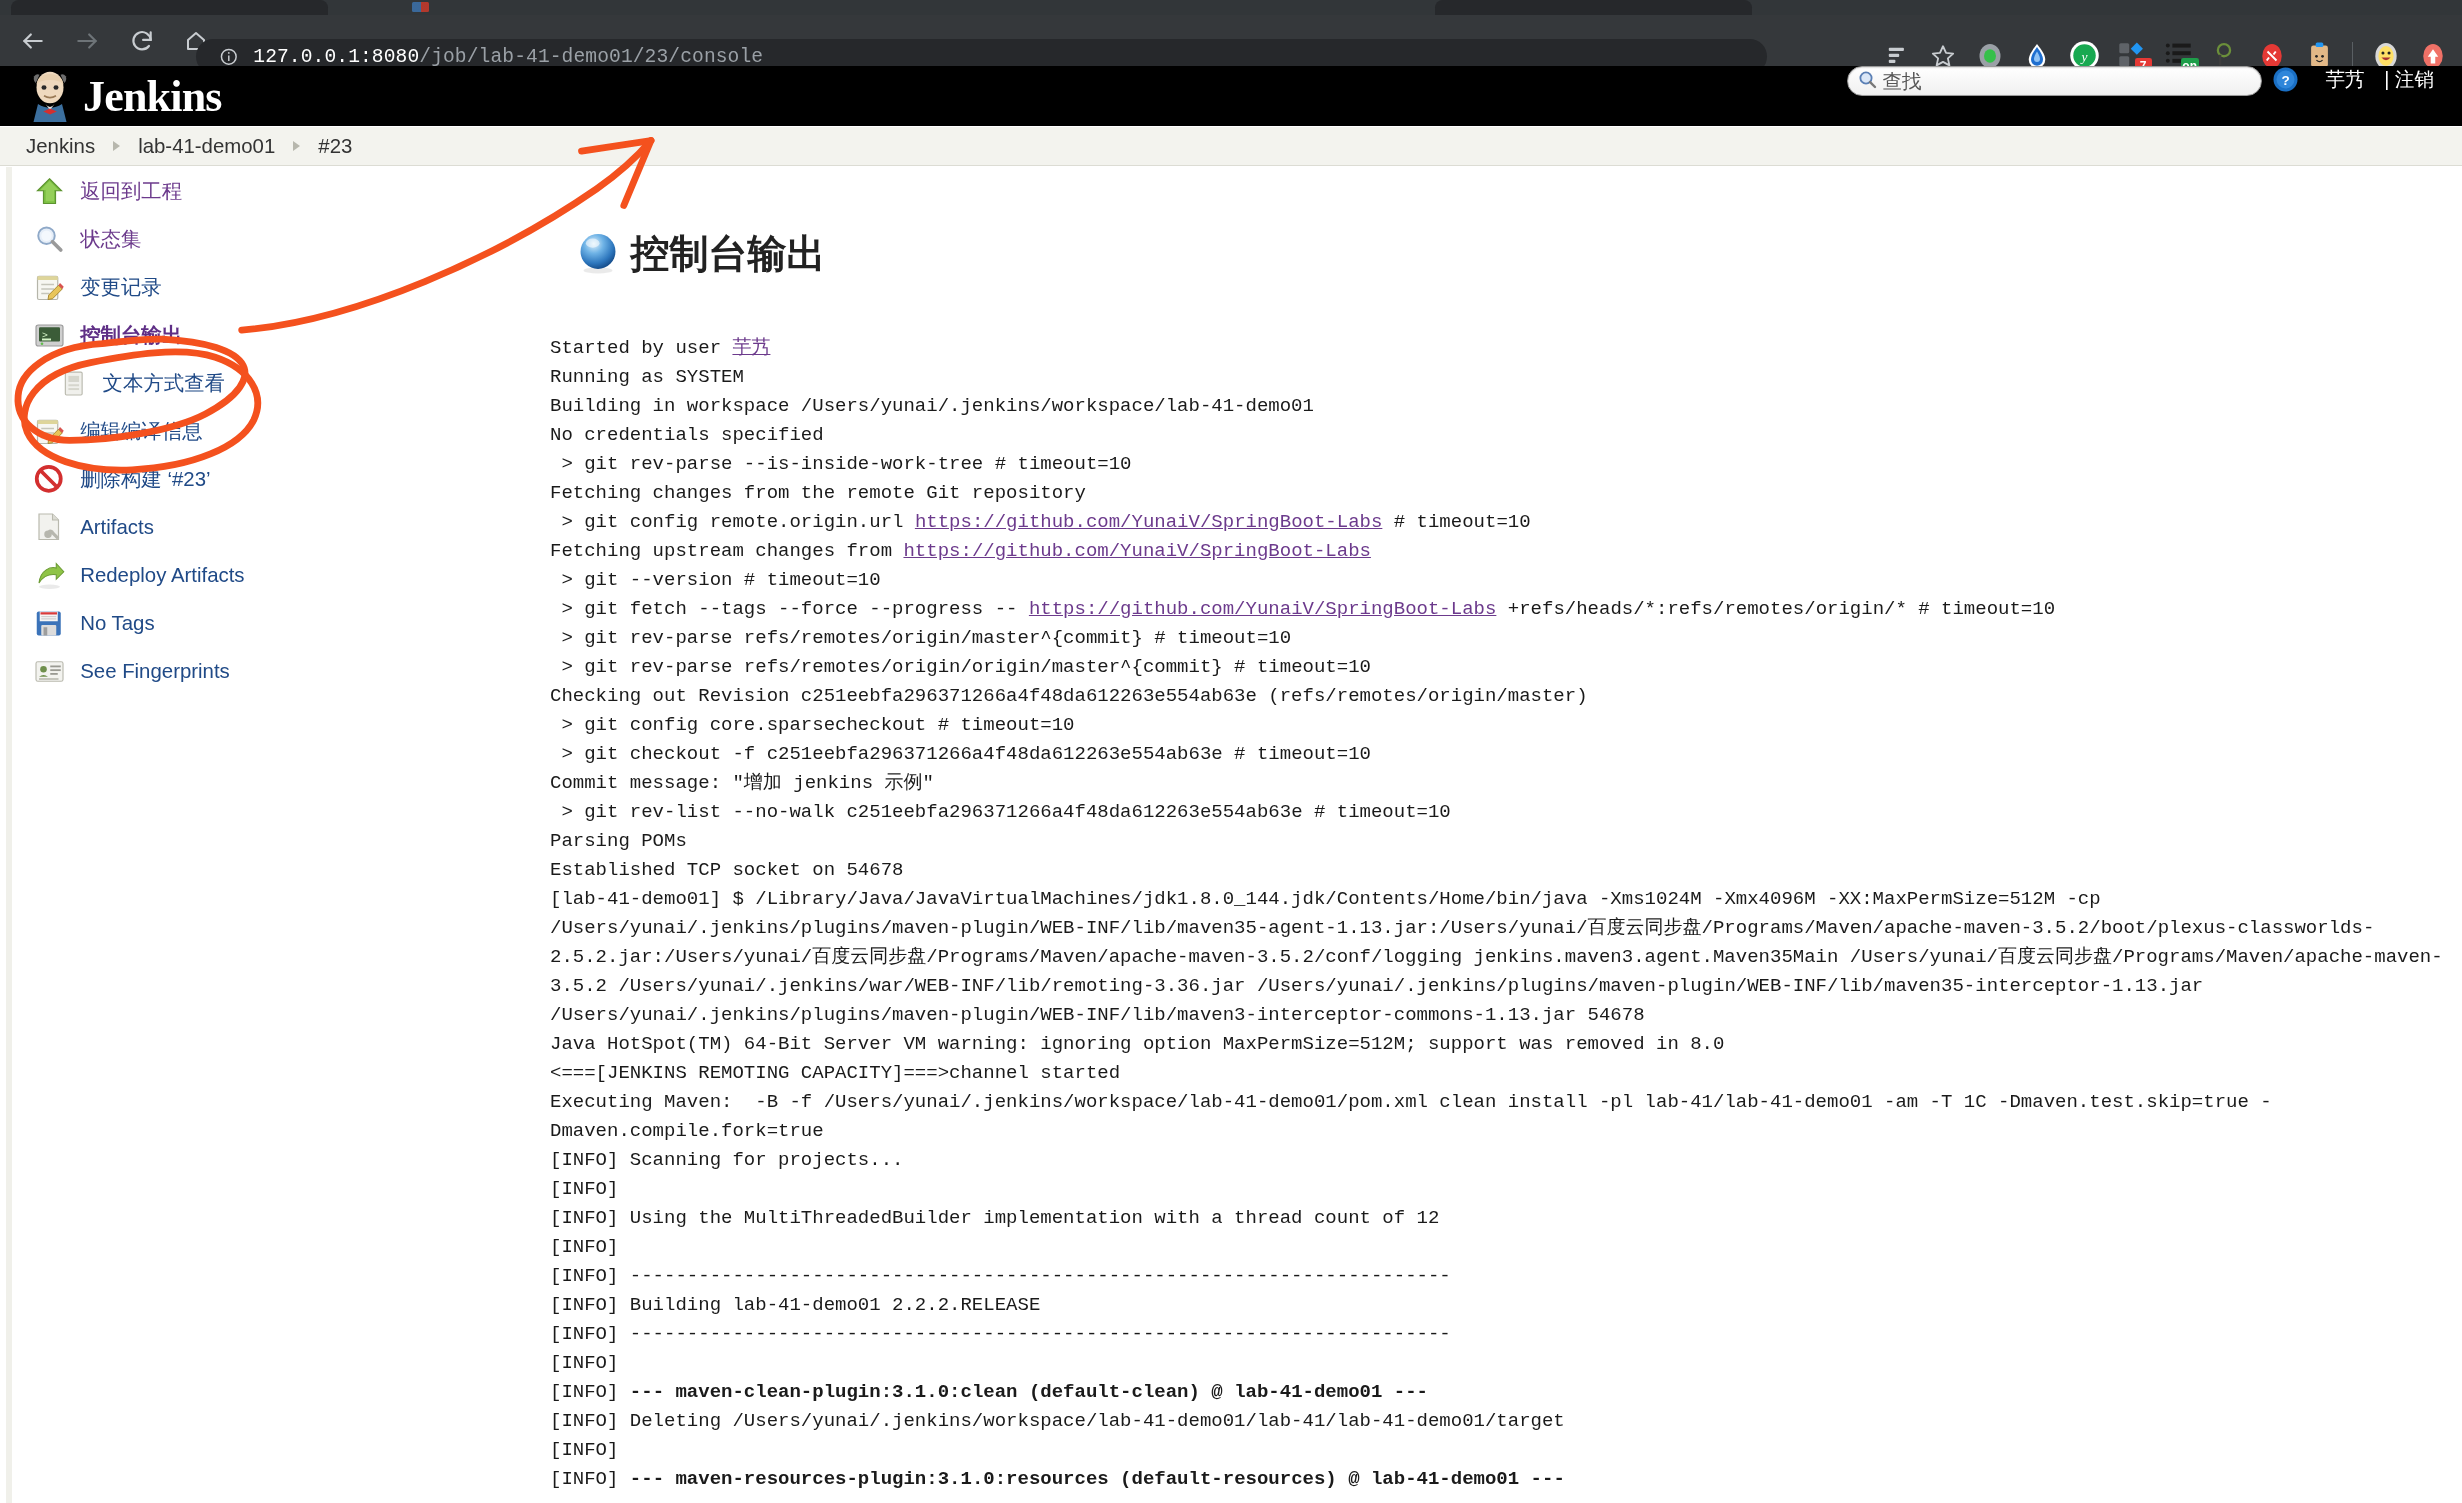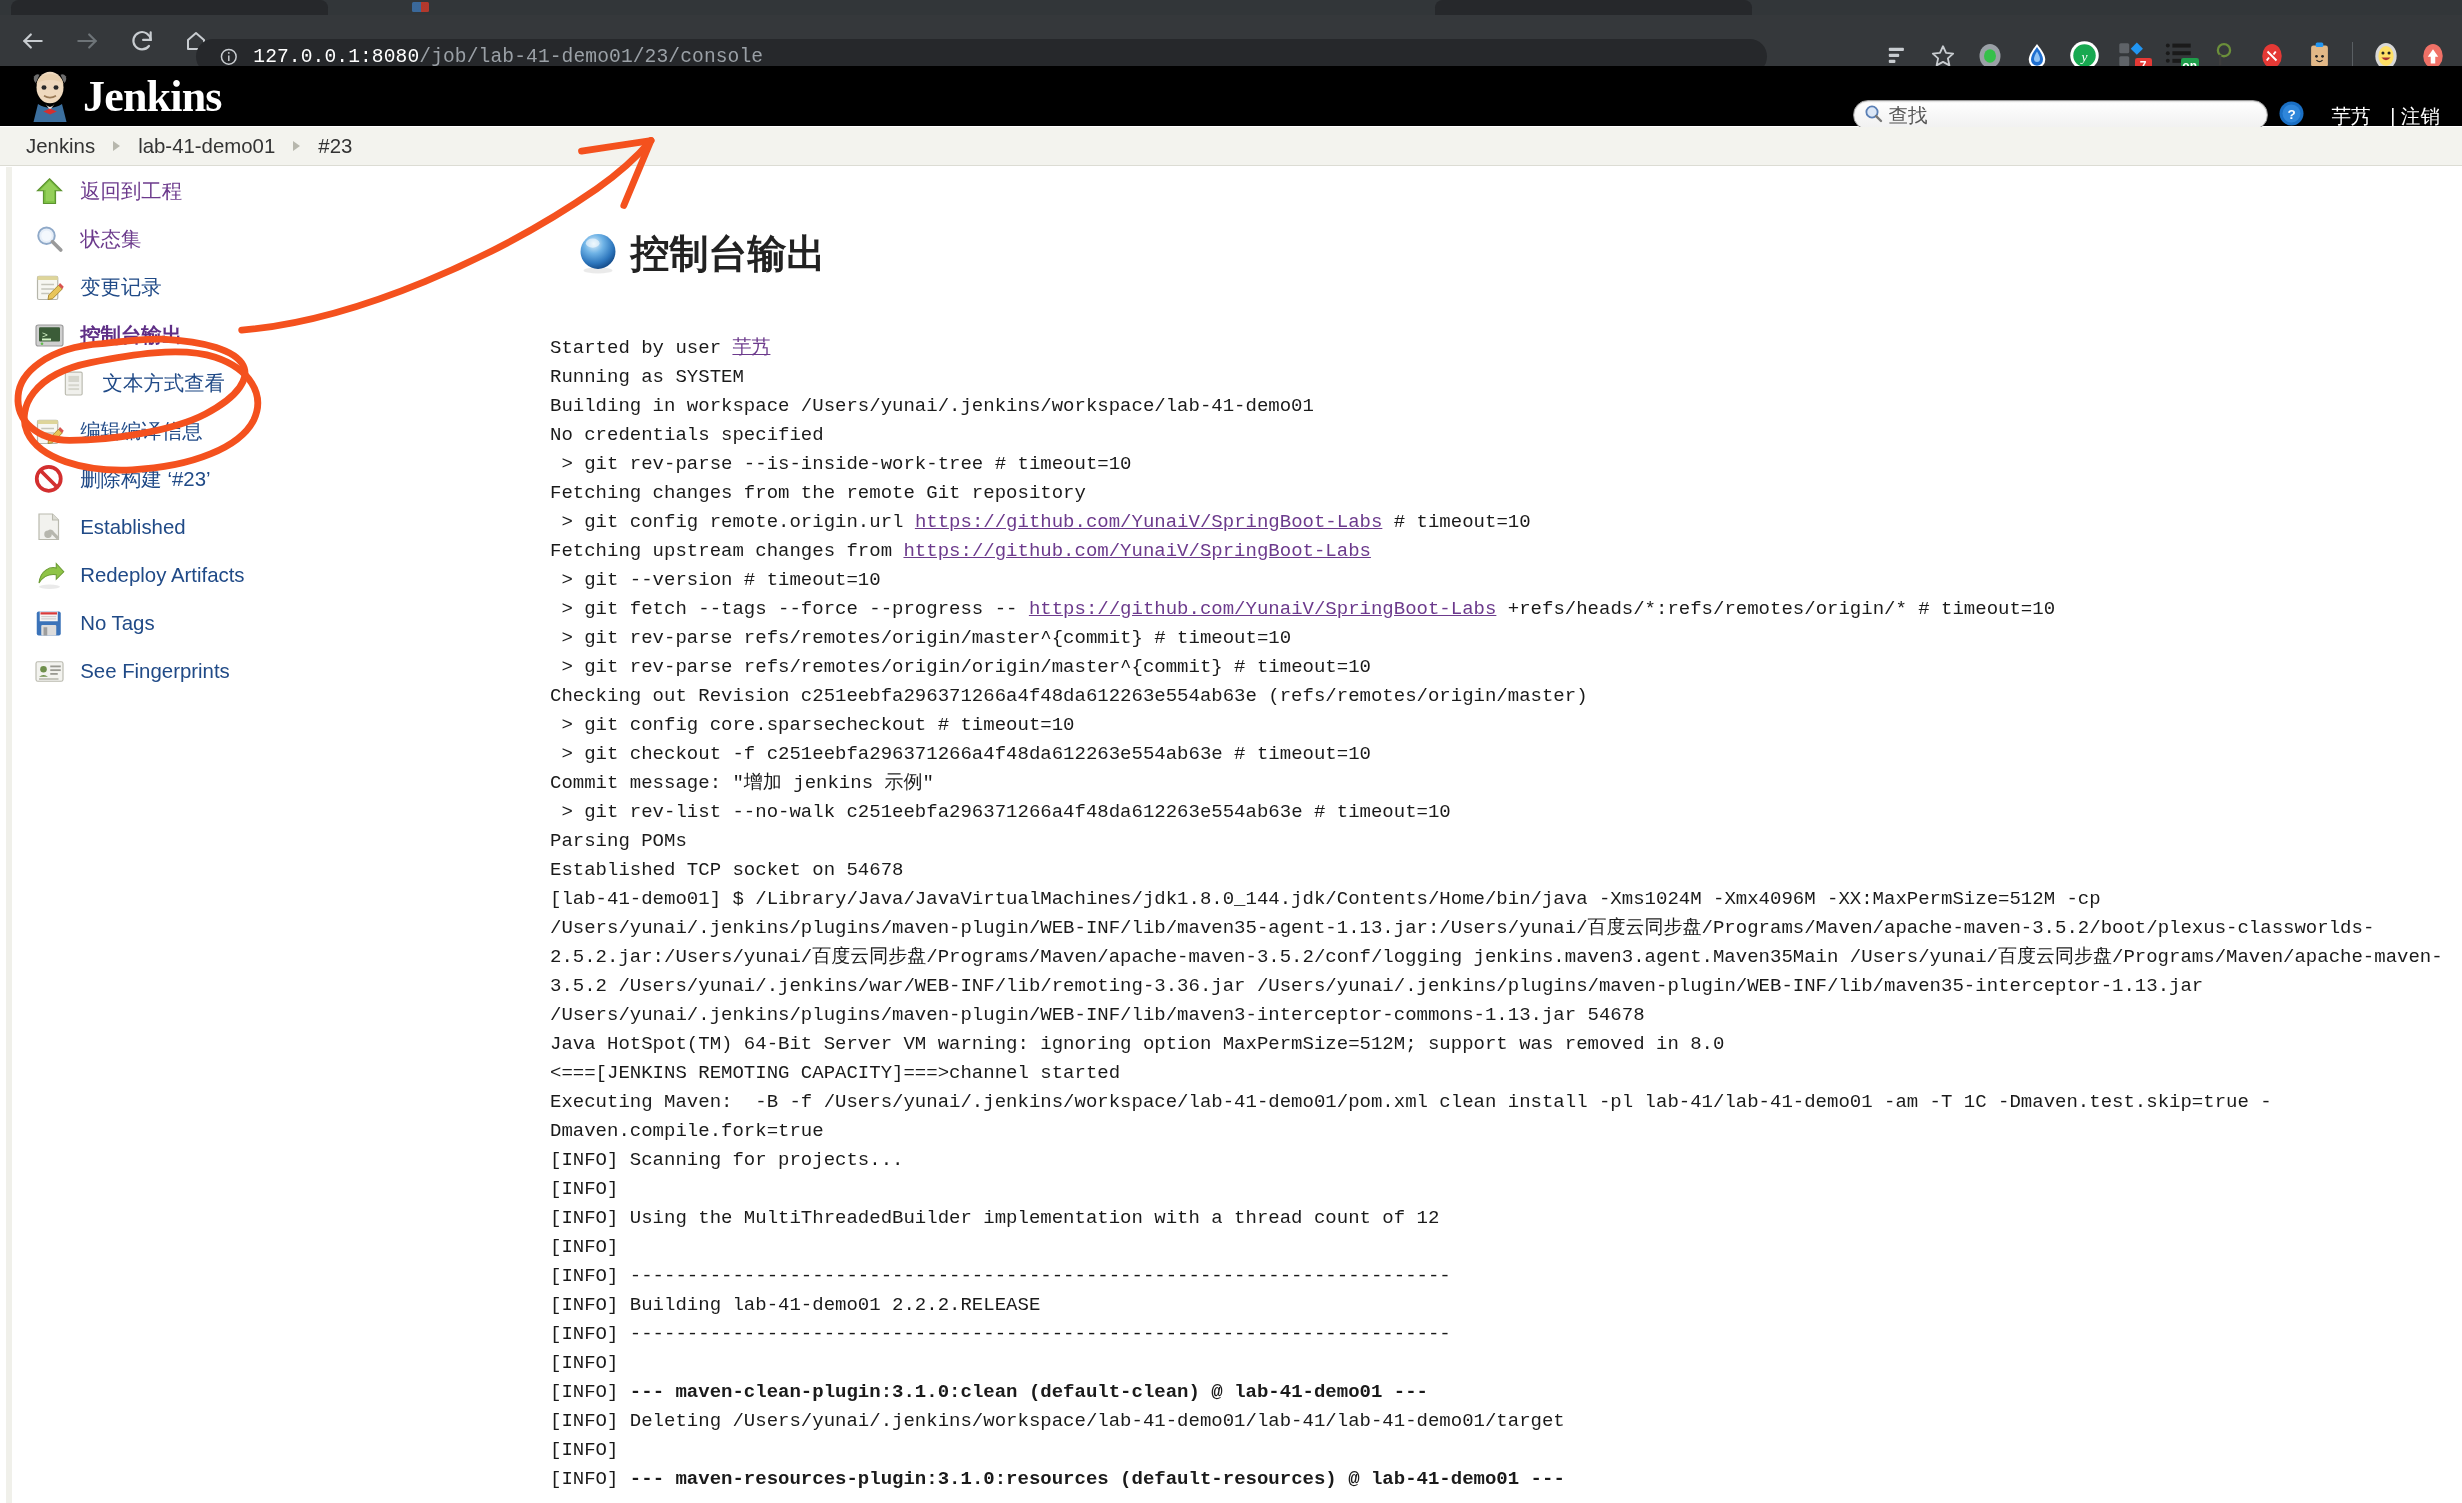--- a/index.html
+++ b/index.html
@@ -119,22 +119,22 @@
   }
   #jenkins-brand {
     color: #ffffff;
     font-family: "Liberation Serif", serif;
     font-size: 44px;
     font-weight: bold;
     margin-left: 9px;
     letter-spacing: -0.8px;
   }
   #header-right {
-    position: absolute; right: 17px; top: 0; height: 64px;
-    display: flex; align-items: flex-end;
+    position: absolute; right: 23px; top: 0; height: 64px;
+    display: flex; align-items: flex-start;
   }
   #search-box {
     width: 415px; height: 30px;
     background: linear-gradient(#ffffff, #f0f0f0);
     border: 0.8px solid #9a9a9a;
     border-radius: 15px;
     display: flex; align-items: center;
     padding-left: 9px;
     box-shadow: inset 0 0.8px 1.5px rgba(0,0,0,.18);
   }
@@ -516,21 +516,21 @@
         <span class="side-label">删除构建 ‘#23’</span>
       </div>
       <div class="side-item">
         <span class="side-icon">
           <svg width="33" height="33" viewBox="0 0 44 44">
             <path d="M8 4 h18 l8 8 v26 h-26 Z" fill="#f2f2ee" stroke="#b9b9ae" stroke-width="1.6"></path>
             <path d="M26 4 v8 h8" fill="#dcdcd4" stroke="#b9b9ae" stroke-width="1.4"></path>
             <path d="M20 26 a5 5 0 1 0 5 5 l7 7 3 -3 -7 -7 a5 5 0 0 0 -8 -2Z" fill="#b7b7ae"></path>
           </svg>
         </span>
-        <span class="side-label">Established</span>
+        <span class="side-label">Artifacts</span>
       </div>
       <div class="side-item">
         <span class="side-icon">
           <svg width="33" height="33" viewBox="0 0 44 44">
             <path d="M8 32 C10 14 24 10 31 12 L31 6 L41 17 L31 27 L31 21 C24 20 14 22 8 32 Z" fill="#8fc447" stroke="#6a9a32" stroke-width="1.4"></path>
             <ellipse cx="22" cy="37" rx="14" ry="3" fill="#dcdcdc" opacity=".6"></ellipse>
           </svg>
         </span>
         <span class="side-label">Redeploy Artifacts</span>
       </div>

